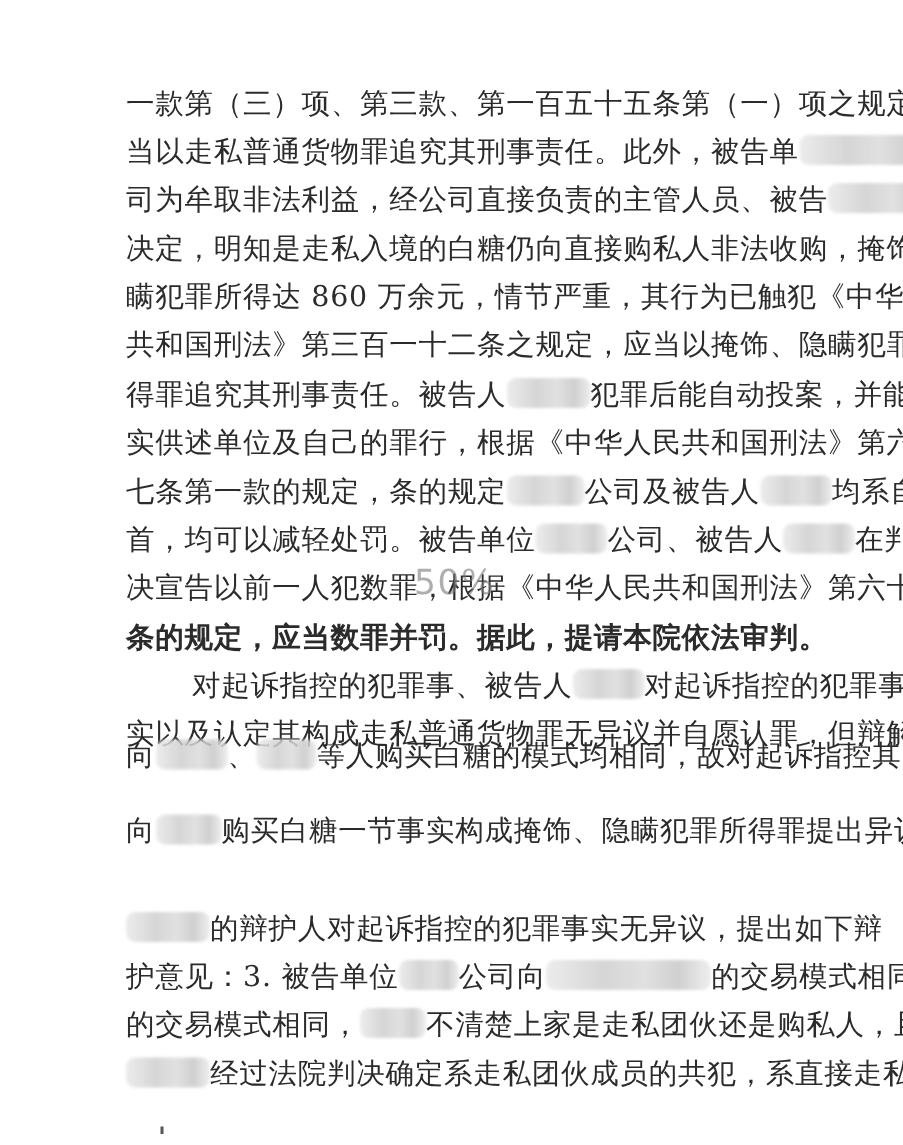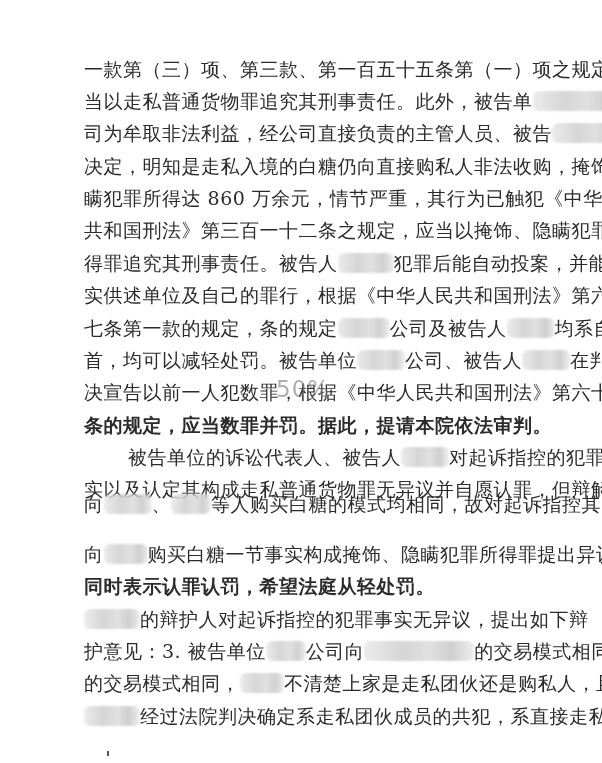--- a/index.html
+++ b/index.html
@@ -79,34 +79,33 @@
   </div>
 
   <div class="line" style="top:344px">
     <span>首，均可以减轻处罚。被告单位</span><span class="redact" style="width:48px"></span><span>公司、被告人</span><span class="redact" style="width:48px"></span><span>在判</span>
   </div>
 
   <div class="line" style="top:376px">决宣告以前一人犯数罪，根据《中华人民共和国刑法》第六十九</div>
   <div class="line last" style="top:409px">条的规定，应当数罪并罚。据此，提请本院依法审判。</div>
 
   <div class="line indent" style="top:441px">
-    <span>被告单位的诉讼代表人、被告人</span><span class="redact" style="width:48px"></span><span>对起诉指控的犯罪事</span>
+    <span>对起诉指控的犯罪事、被告人</span><span class="redact" style="width:48px"></span><span>对起诉指控的犯罪事</span>
   </div>
 
   <div class="line" style="top:473px">实以及认定其构成走私普通货物罪无异议并自愿认罪，但辩解其</div>
 
   <div class="line" style="top:488px">
     <span>向</span><span class="redact" style="width:48px"></span><span>、</span><span class="redact" style="width:40px"></span><span>等人购买白糖的模式均相同，故对起诉指控其</span>
   </div>
 
   <div class="line" style="top:538px">
     <span>向</span><span class="redact" style="width:44px"></span><span>购买白糖一节事实构成掩饰、隐瞒犯罪所得罪提出异议，</span>
   </div>
 
-  <div class="line last" style="top:570px">同时表示认罪认罚，希望法庭从轻处罚。</div>
 
   <div class="line" style="top:603px">
     <span class="redact" style="width:56px; margin-left:0"></span><span>的辩护人对起诉指控的犯罪事实无异议，提出如下辩</span>
   </div>
 
   <div class="line" style="top:635px">
     <span>护意见：3. 被告单位</span><span class="redact" style="width:40px"></span><span>公司向</span><span class="redact" style="width:110px"></span><span>的交易模式相同</span>
   </div>
 
   <div class="line" style="top:667px">

